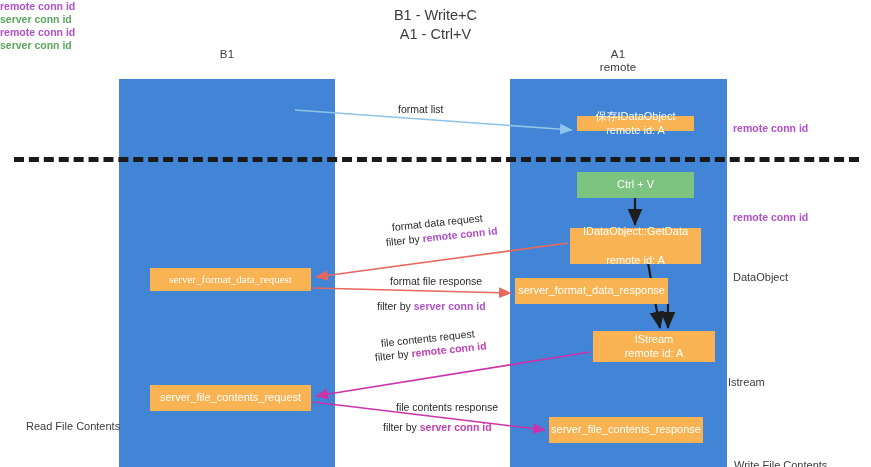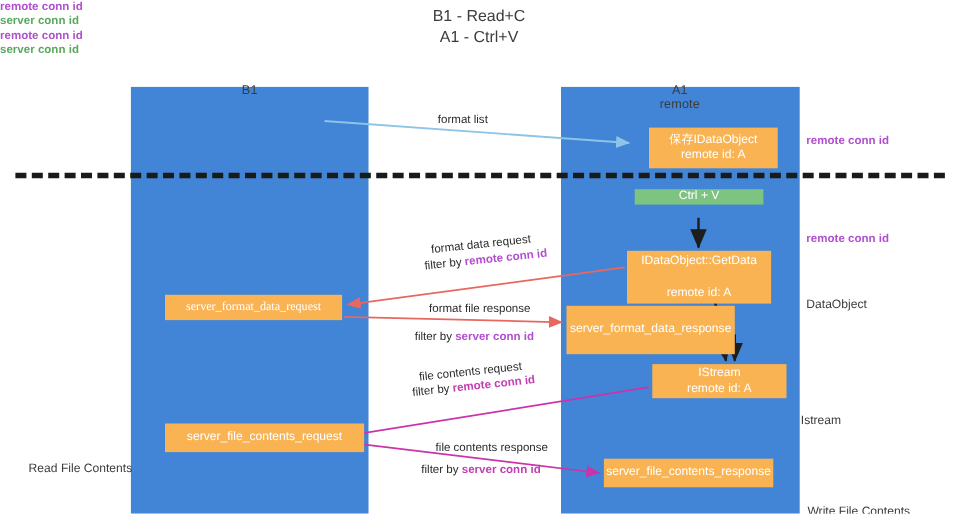--- a/index.html
+++ b/index.html
@@ -13,21 +13,21 @@
   #stage{position:absolute;left:0;top:0;width:871px;height:467px;}
 
   
   .lane{position:absolute;background:#4285d6;}
   #lane-b1{left:119px;top:79px;width:216px;height:388px;}
   #lane-a1{left:510px;top:79px;width:217px;height:388px;}
 
   
   .col-head{
     position:absolute;text-align:center;color:#3c3c3c;
-    font-size:11.5px;line-height:13px;letter-spacing:.1px;margin-top:28px;
+    font-size:11.5px;line-height:13px;letter-spacing:.1px;
   }
   #head-b1{left:147px;top:48px;width:160px;}
   #head-a1{left:538px;top:48px;width:160px;}
 
   
   #title{
     position:absolute;left:0;top:6px;width:871px;text-align:center;
     color:#3c3c3c;font-size:14.5px;line-height:19px;
   }
 
@@ -41,27 +41,27 @@
   .node{
     position:absolute;box-sizing:border-box;
     display:flex;flex-direction:column;align-items:center;justify-content:center;
     color:#ffffff;font-size:11px;line-height:13.5px;text-align:center;
     padding:2px 4px;
   }
   .green{background:#7cc47f;}
   .orange{background:#f9b352;}
 
   #n-ctrlc{left:159px;top:95px;width:135px;height:27px;}
-  #n-save-ido{left:590px;top:116px;width:117px;height:37px;}
-  #n-ctrlv{left:577px;top:172px;width:117px;height:14px;}
-  #n-getdata{left:570px;top:228px;width:131px;height:48px;gap:16px;}
+  #n-save-ido{left:577px;top:116px;width:117px;height:15px;}
+  #n-ctrlv{left:577px;top:172px;width:117px;height:26px;}
+  #n-getdata{left:570px;top:228px;width:131px;height:36px;gap:16px;}
   #n-fmt-req{left:150px;top:268px;width:161px;height:23px;font-family:Liberation Serif, serif;}
-  #n-fmt-resp{left:515px;top:278px;width:153px;height:44px;}
+  #n-fmt-resp{left:515px;top:278px;width:153px;height:26px;}
   #n-istream{left:593px;top:331px;width:122px;height:31px;}
-  #n-file-req{left:150px;top:385px;width:181px;height:26px;}
+  #n-file-req{left:150px;top:385px;width:161px;height:26px;}
   #n-file-resp{left:549px;top:417px;width:154px;height:26px;}
 
   
   .side{
     position:absolute;font-size:10.5px;line-height:13px;font-weight:bold;
     white-space:nowrap;
   }
   .purple{color:#b14fcf;}
   .greenT{color:#5aa85d;}
   .plain{color:#3c3c3c;font-weight:normal;font-size:11px;margin-top:35px;}
@@ -97,21 +97,21 @@
 </style>
 </head>
 <body>
 
 <div id="stage">
 
   <div id="lane-b1" class="lane"></div>
   <div id="lane-a1" class="lane"></div>
 
   <div id="title">
-    <div>B1 - Read+C</div>
+    <div>B1 - Write+C</div>
     <div>A1 - Ctrl+V</div>
   </div>
 
   <div id="head-b1" class="col-head">
     <div>B1</div>
   </div>
   <div id="head-a1" class="col-head">
     <div>A1</div>
     <div>remote</div>
   </div>

